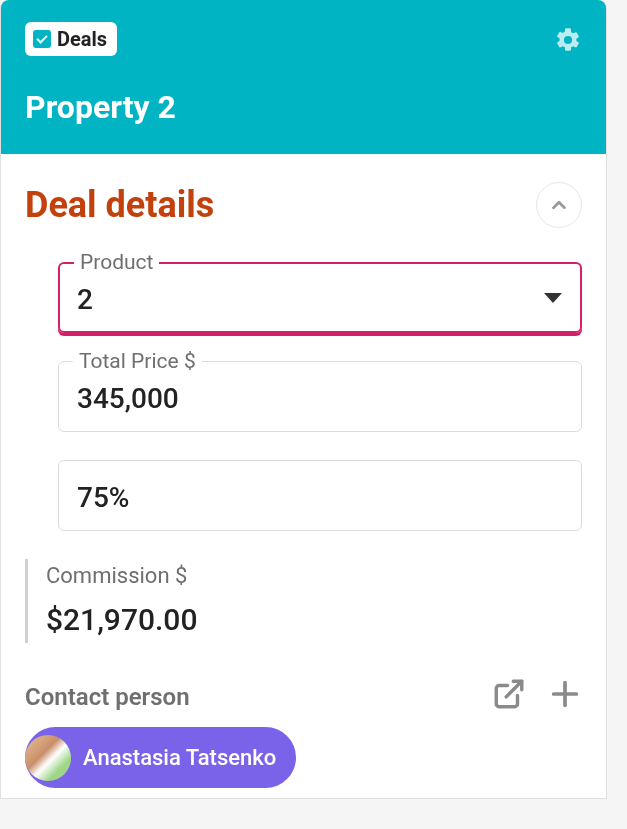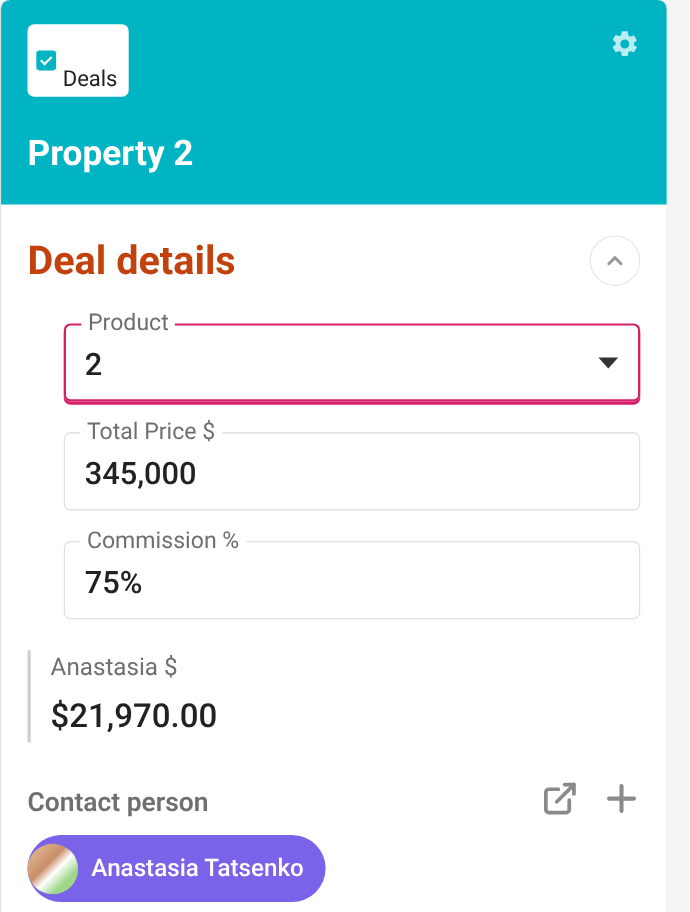--- a/index.html
+++ b/index.html
@@ -47,23 +47,22 @@
     left: 4px;
     top: 5px;
     width: 8px;
     height: 4px;
     border-left: 2px solid #fff;
     border-bottom: 2px solid #fff;
     transform: rotate(-45deg);
   }
   .chip-label {
     color: #222;
-    font-weight: 400;
+    font-weight: 700;
     font-size: 20px;
-    margin-top: 32px;
   }
   .gear {
     position: absolute;
     top: 26px;
     right: 24px;
     width: 28px;
     height: 28px;
     color: #b9edf1;
   }
   .title {
@@ -235,27 +234,26 @@
 
     <div class="field">
       <div class="field-box">
         <span class="field-label">Total Price $</span>
         <div class="field-value">345,000</div>
       </div>
     </div>
 
     <div class="field">
       <div class="field-box">
-        <span class="field-label">Commission %</span>
         <div class="field-value">75%</div>
       </div>
     </div>
 
     <div class="readonly">
-      <div class="readonly-label">Anastasia $</div>
+      <div class="readonly-label">Commission $</div>
       <div class="readonly-value">$21,970.00</div>
     </div>
 
     <div class="contact-head">
       <div class="contact-title">Contact person</div>
       <div class="contact-actions">
         <svg viewBox="0 0 24 24" width="34" height="34" fill="none" stroke="currentColor" stroke-width="2.4" stroke-linecap="round" stroke-linejoin="round">
           <path d="M18 13v6a2 2 0 0 1-2 2H5a2 2 0 0 1-2-2V8a2 2 0 0 1 2-2h6"></path>
           <polyline points="15 3 21 3 21 9"></polyline>
           <line x1="10" y1="14" x2="21" y2="3"></line>

